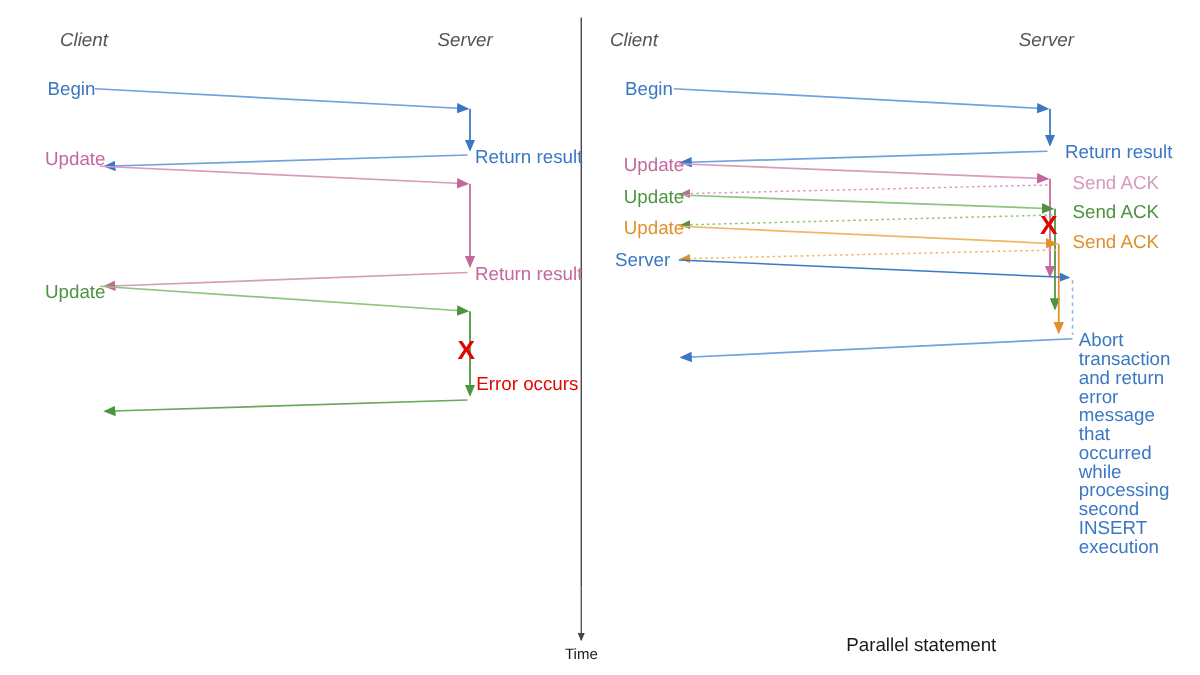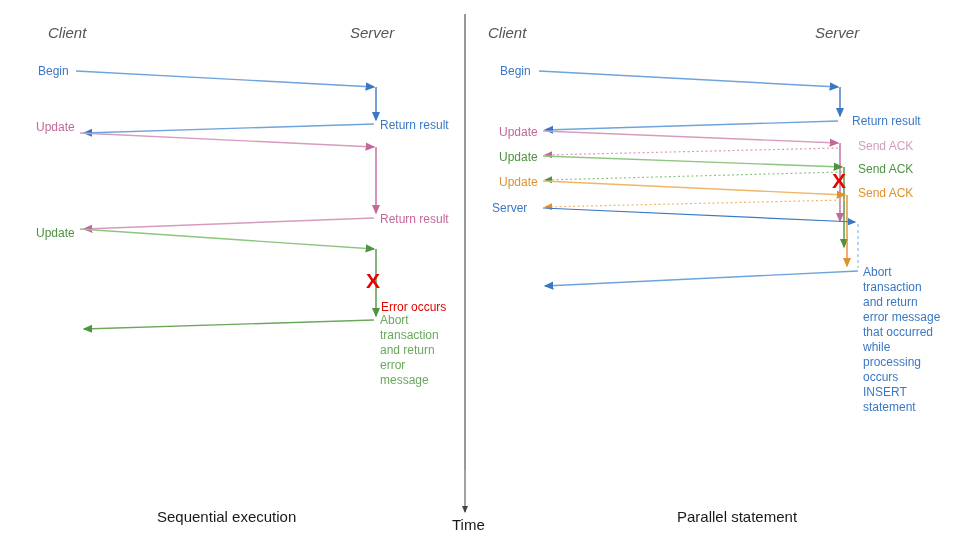--- a/index.html
+++ b/index.html
@@ -24,21 +24,21 @@
     position: absolute;
     left: 0;
     top: 0;
     width: 960px;
     height: 540px;
     pointer-events: none;
   }
   .lbl {
     position: absolute;
     font-family: "Liberation Sans", sans-serif;
-    font-size: 12px;
+    font-size: 15px;
     line-height: 15px;
     white-space: pre;
     letter-spacing: 0px;
   }
   .lbl.wrap {
     white-space: normal;
     width: 74px;
     line-height: 15px;
   }
   .actor {
@@ -52,21 +52,21 @@
   .caption {
     position: absolute;
     font-family: "Liberation Sans", sans-serif;
     font-size: 15px;
     color: #1a1a1a;
     white-space: pre;
   }
   .timelbl {
     position: absolute;
     font-family: "Liberation Sans", sans-serif;
-    font-size: 15px;
+    font-size: 12px;
     color: #1a1a1a;
     white-space: pre;
   }
   .xmark {
     position: absolute;
     font-family: "Liberation Sans", sans-serif;
     font-weight: bold;
     font-size: 21px;
     color: #e10600;
     line-height: 21px;
@@ -162,36 +162,34 @@
   <div class="actor" style="left:48px; top:24px;">Client</div>
   <div class="actor" style="left:350px; top:24px;">Server</div>
 
   <div class="lbl" style="left:38px; top:64px; color:#3b78c3;">Begin</div>
   <div class="lbl" style="left:380px; top:118px; color:#3b78c3;">Return result</div>
   <div class="lbl" style="left:36px; top:120px; color:#c4689c;">Update</div>
   <div class="lbl" style="left:380px; top:212px; color:#c4689c;">Return result</div>
   <div class="lbl" style="left:36px; top:226px; color:#4e9440;">Update</div>
   <div class="xmark" style="left:366px; top:270px;">X</div>
   <div class="lbl" style="left:381px; top:273px; color:#e10600;margin-top:27px;">Error occurs</div>
-  <div class="lbl wrap" style="left:380px; top:313px; color:#6aa85c;">Abort transaction and return error message</div>
 
-  <div class="caption" style="left:157px; top:508px;">Sequential execution</div>
 
   <div class="actor" style="left:488px; top:24px;">Client</div>
   <div class="actor" style="left:815px; top:24px;">Server</div>
 
   <div class="lbl" style="left:500px; top:64px; color:#3b78c3;">Begin</div>
   <div class="lbl" style="left:852px; top:114px; color:#3b78c3;">Return result</div>
   <div class="lbl" style="left:499px; top:125px; color:#c4689c;">Update</div>
   <div class="lbl" style="left:858px; top:139px; color:#d79bbd;">Send ACK</div>
   <div class="lbl" style="left:499px; top:150px; color:#4e9440;">Update</div>
   <div class="lbl" style="left:858px; top:162px; color:#4e9440;">Send ACK</div>
   <div class="lbl" style="left:499px; top:175px; color:#e0912c;">Update</div>
   <div class="lbl" style="left:858px; top:186px; color:#e0912c;">Send ACK</div>
   <div class="lbl" style="left:492px; top:201px; color:#3b78c3;">Server</div>
   <div class="xmark" style="left:832px; top:170px;">X</div>
-  <div class="lbl wrap" style="left:863px; top:265px; color:#3b78c3; width:78px;">Abort transaction and return error message that occurred while processing occurs INSERT statement</div>
+  <div class="lbl wrap" style="left:863px; top:265px; color:#3b78c3; width:78px;">Abort transaction and return error message that occurred while processing second INSERT execution</div>
 
   <div class="caption" style="left:677px; top:508px;">Parallel statement</div>
 
   <div class="timelbl" style="left:452px; top:516px;">Time</div>
 
 </div>
 
 </body></html>

